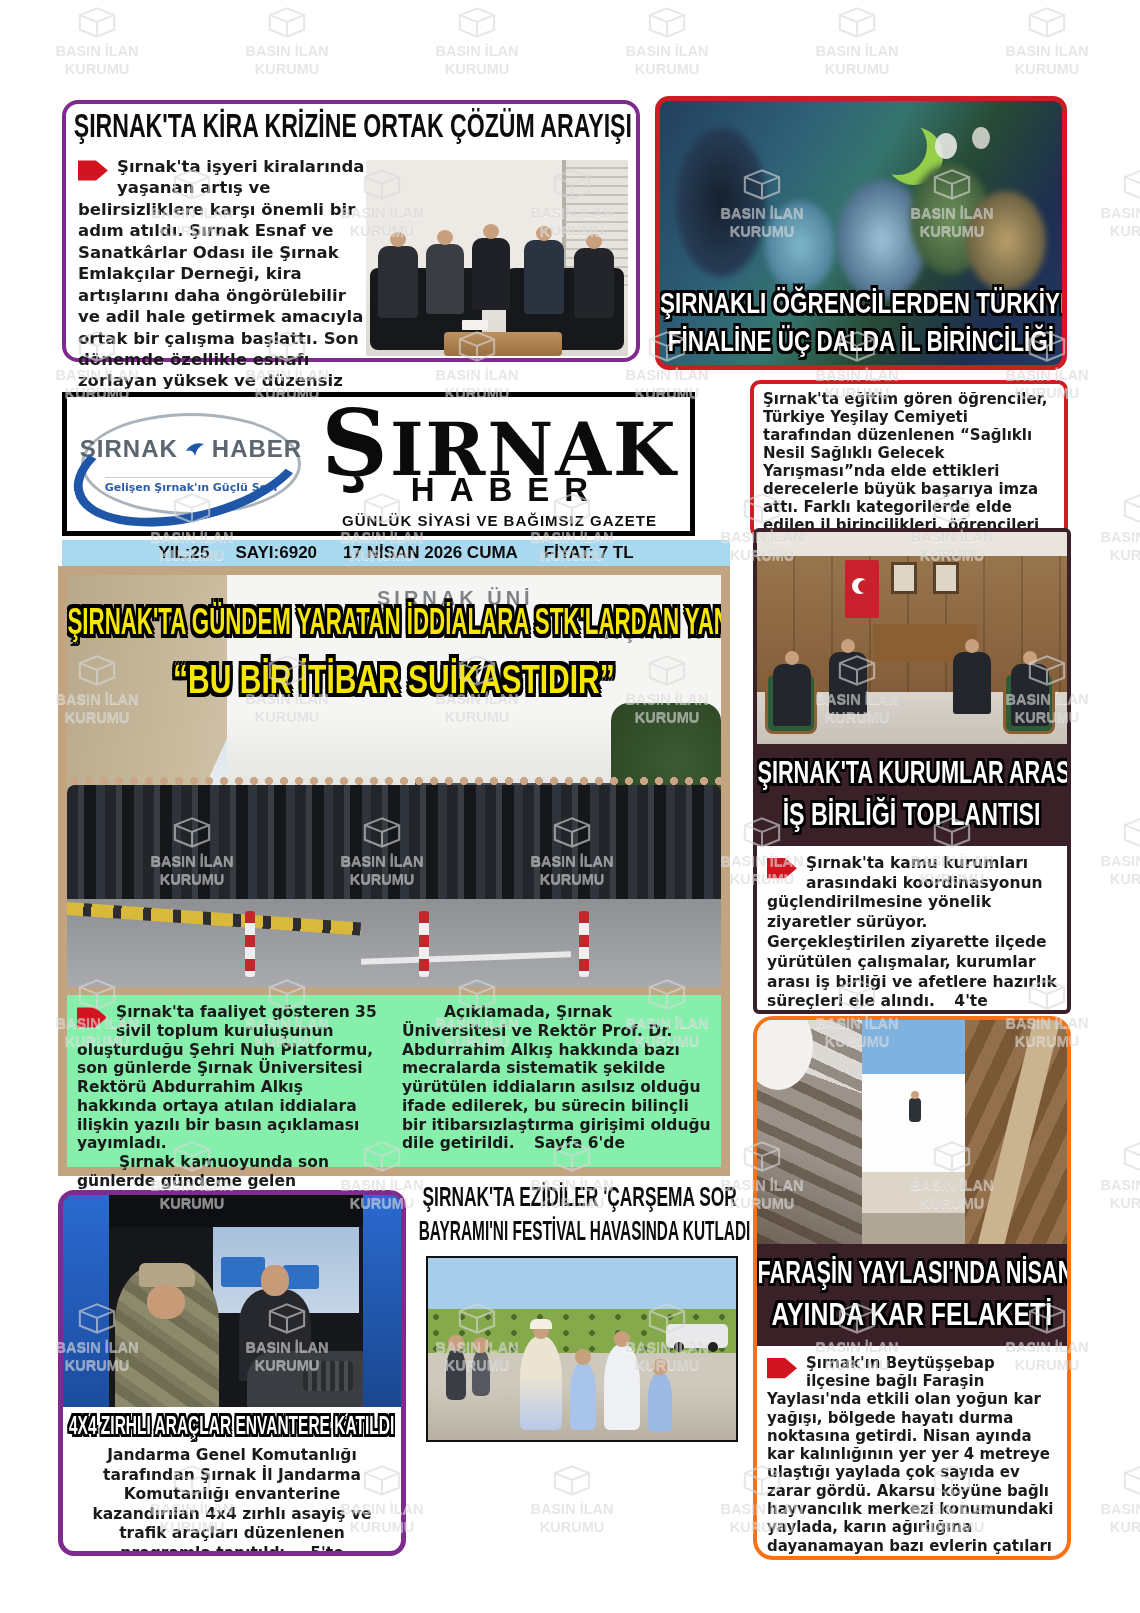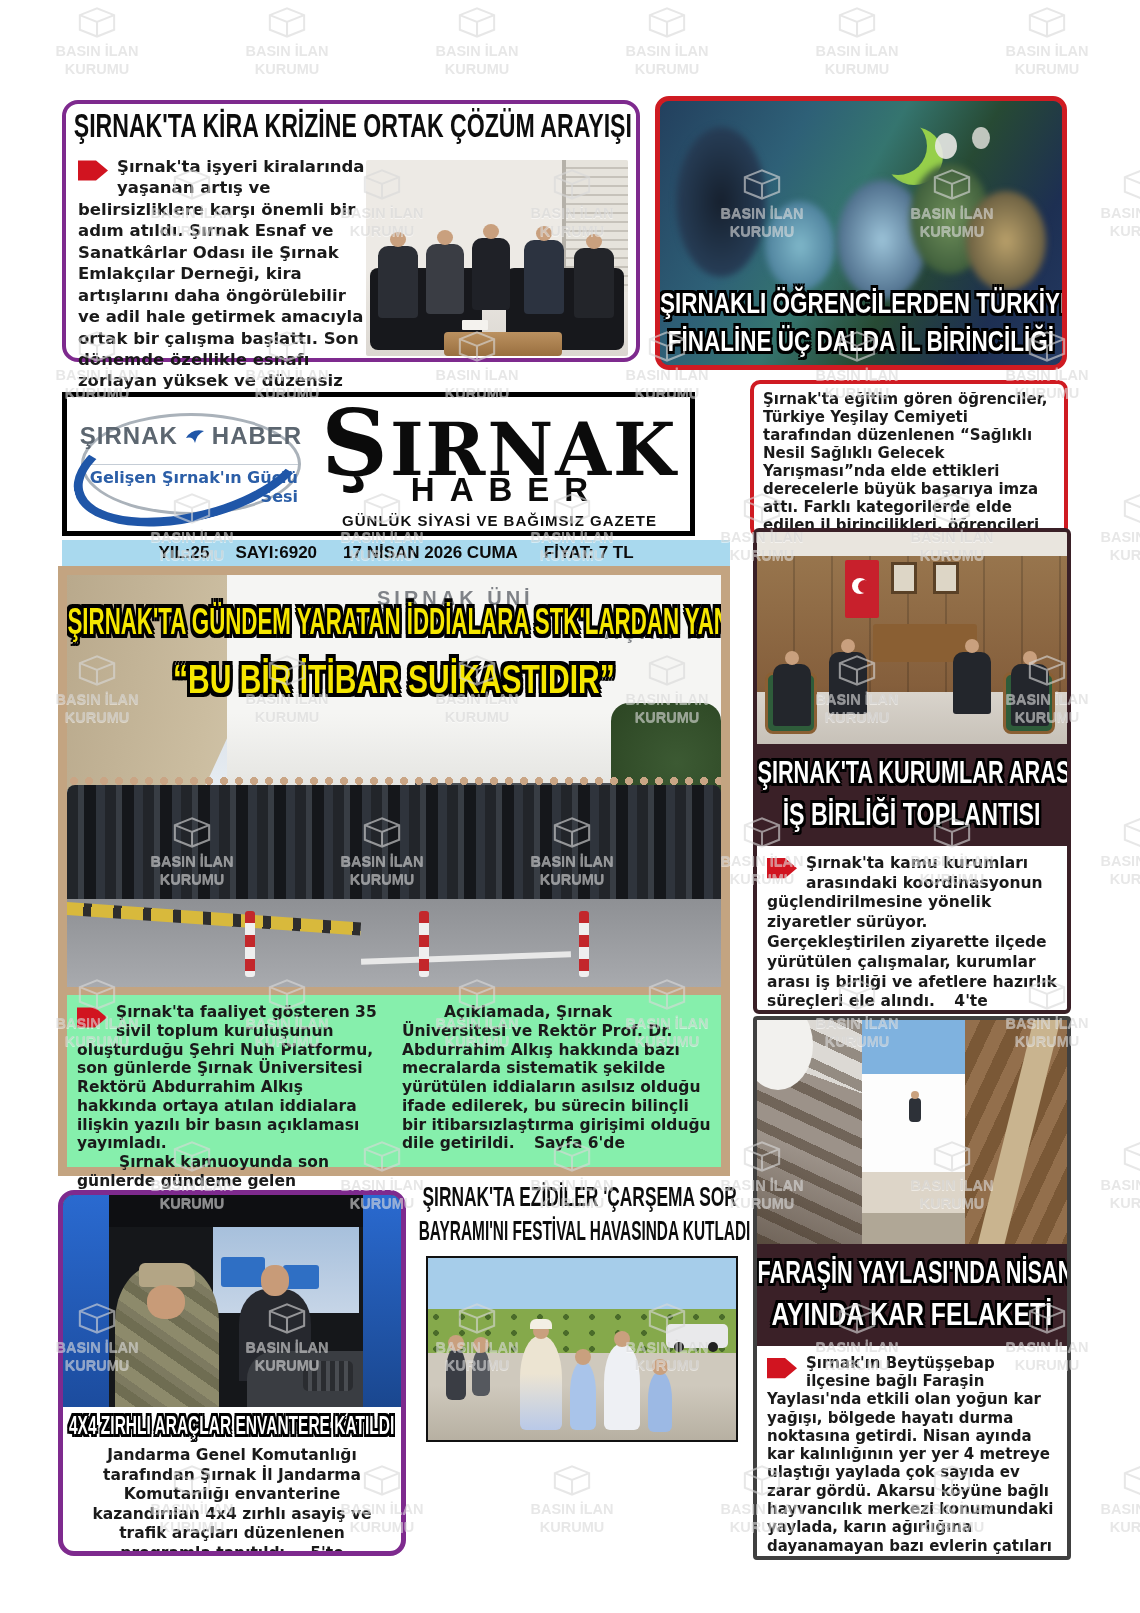--- a/index.html
+++ b/index.html
@@ -74,21 +74,21 @@
     background:#fff; display:flex; align-items:center; }
   #logo-wrap { width:248px; display:flex; justify-content:center; }
   #logo-ellipse { position:relative; width:220px; height:102px; border:3px solid #aab2ba;
     border-radius:50%; background:#fff; display:flex; flex-direction:column; justify-content:center;
     align-items:center; }
   #logo-ellipse::before { content:""; position:absolute; inset:-9px -13px; border-radius:50%;
     border:9px solid transparent; border-left-color:#1f56a8; border-bottom-color:#1f56a8;
     transform:rotate(-14deg); }
   #logo-name { display:flex; align-items:center; gap:6px; font-family:"Liberation Sans",sans-serif;
     font-weight:bold; font-size:24px; color:#5c6670; letter-spacing:1px; }
-  #logo-tagline { font-size:16px; color:#2b5ea7; margin-top:14px; border-top:1px solid #c5cdd6; padding-top:3px;text-align:right; }
+  #logo-tagline { font-size:11px; color:#2b5ea7; margin-top:14px; border-top:1px solid #c5cdd6; padding-top:3px;text-align:right; }
   #title-wrap { flex:1; text-align:center; padding-right:6px; }
   #mast-title { font-family:"DejaVu Serif", serif; font-weight:bold; font-size:72px; line-height:.95;
     color:#0b0b0b; letter-spacing:2px; }
   #mast-title::first-letter { font-size:1.28em; }
   #mast-title2 { font-family:"Liberation Sans",sans-serif; font-weight:bold; font-size:33px;
     letter-spacing:15px; padding-left:15px; margin-top:-16px; color:#0b0b0b; }
   #mast-sub { font-family:"Liberation Sans",sans-serif; font-weight:bold; font-size:15px;
     letter-spacing:1px; margin-top:3px; color:#111; }
 
   
@@ -145,22 +145,22 @@
   .mfloor { position:absolute; bottom:0; left:0; right:0; height:52px; background:linear-gradient(#d9d4cc,#c7c1b8); }
   .chair { position:absolute; width:52px; height:62px; background:#2e5c3a; border:3px solid #8a5f33; border-radius:8px; }
   .mfig { position:absolute; width:38px; height:62px; background:#23262c; border-radius:10px 10px 3px 3px; }
   .mfig::before { content:""; position:absolute; top:-13px; left:50%; margin-left:-7px; width:14px;
     height:14px; border-radius:50%; background:#c9a07e; }
   .maroon-band { background:#3a2027; padding:8px 0 10px 0; }
   .maroon-band .sqz { font-size:31px; line-height:1.35; }
   #kur-body { padding:8px 10px; font-size:15.5px; line-height:1.28; }
 
   
-  #box-far { left:753px; top:1016px; width:318px; height:544px; border:4px solid #404040;
-    border-radius:4px; background:#fff; overflow:hidden; }
+  #box-far { left:753px; top:1016px; width:318px; height:544px; border:4px solid #f97316;
+    border-radius:20px; background:#fff; overflow:hidden; }
   #ph-snow { width:100%; height:224px; display:flex; }
   .sn-c { position:relative; height:100%; }
   .sn1 { width:34%; background:linear-gradient(200deg,#dcd9d4 0 28%,#9c9289 28% 58%,#6f6358); }
   .sn1::after { content:""; position:absolute; inset:0;
     background:repeating-linear-gradient(25deg,rgba(60,45,30,.45) 0 10px,transparent 10px 26px); }
   .sn1::before { content:""; position:absolute; left:-14px; top:-20px; width:70px; height:90px;
     background:#f2f1ee; border-radius:50%; z-index:1; }
   .sn2 { width:33%; background:linear-gradient(#7fb2df 0 24%,#fdfdfd 24% 68%,#ddd5c8 68% 86%,#b0a796 86%); }
   .snman { position:absolute; left:46%; top:35%; width:12px; height:24px; background:#2d3138; border-radius:4px; }
   .snman::before { content:""; position:absolute; top:-7px; left:2px; width:8px; height:8px;

